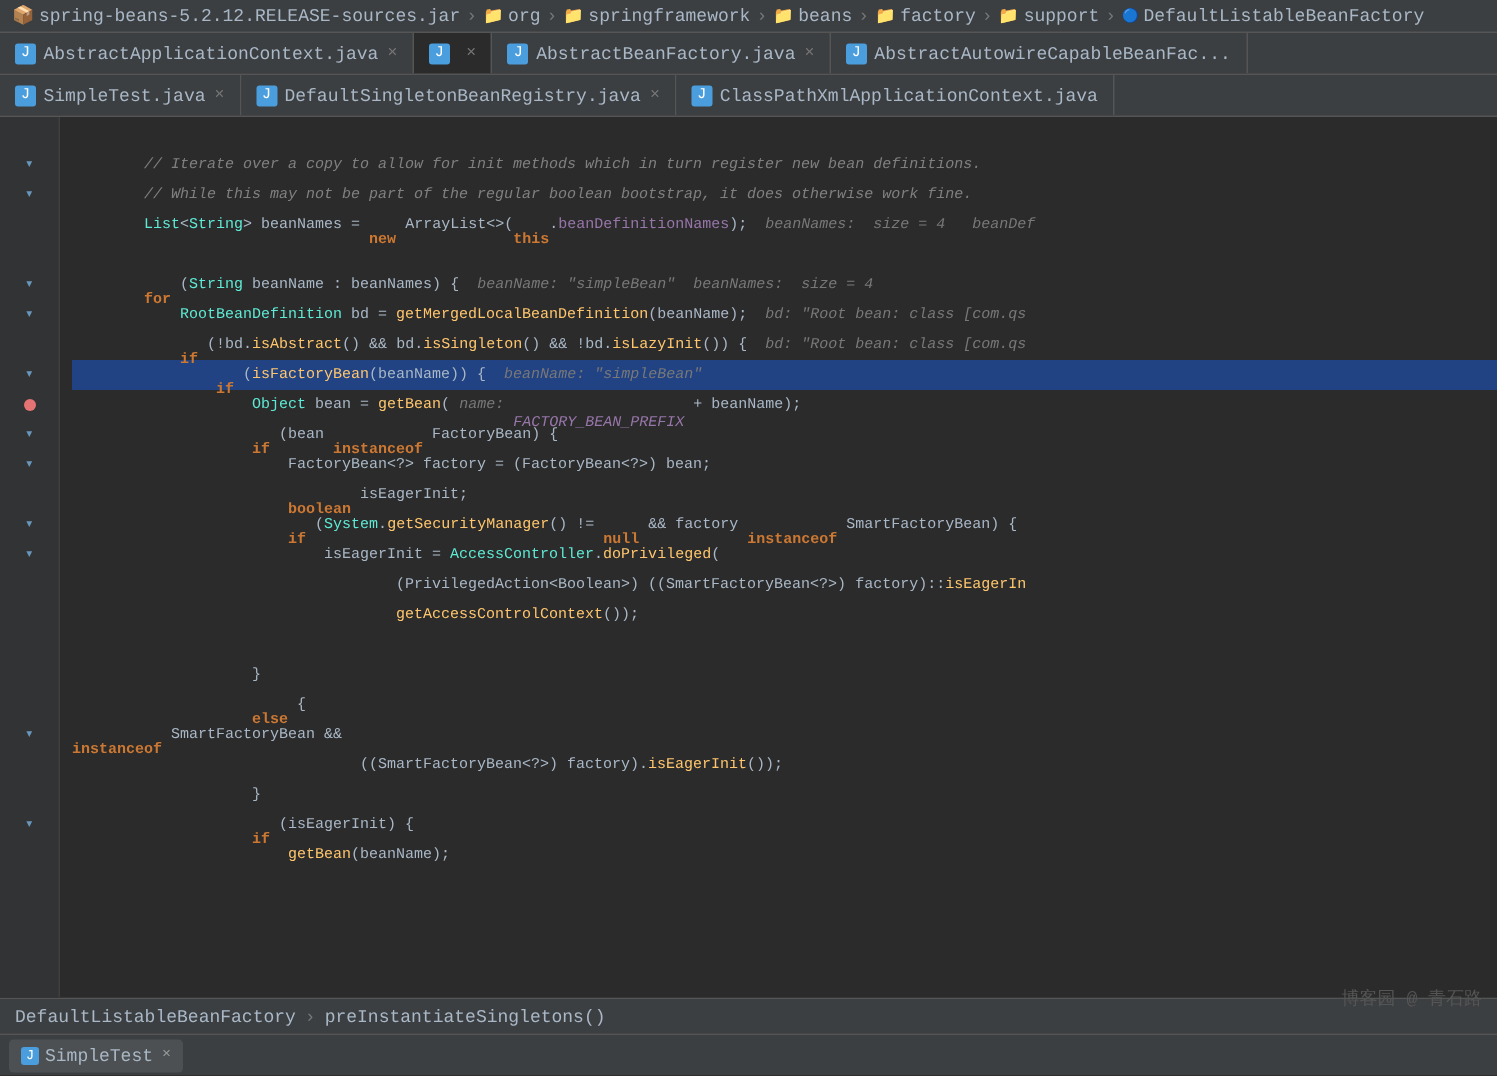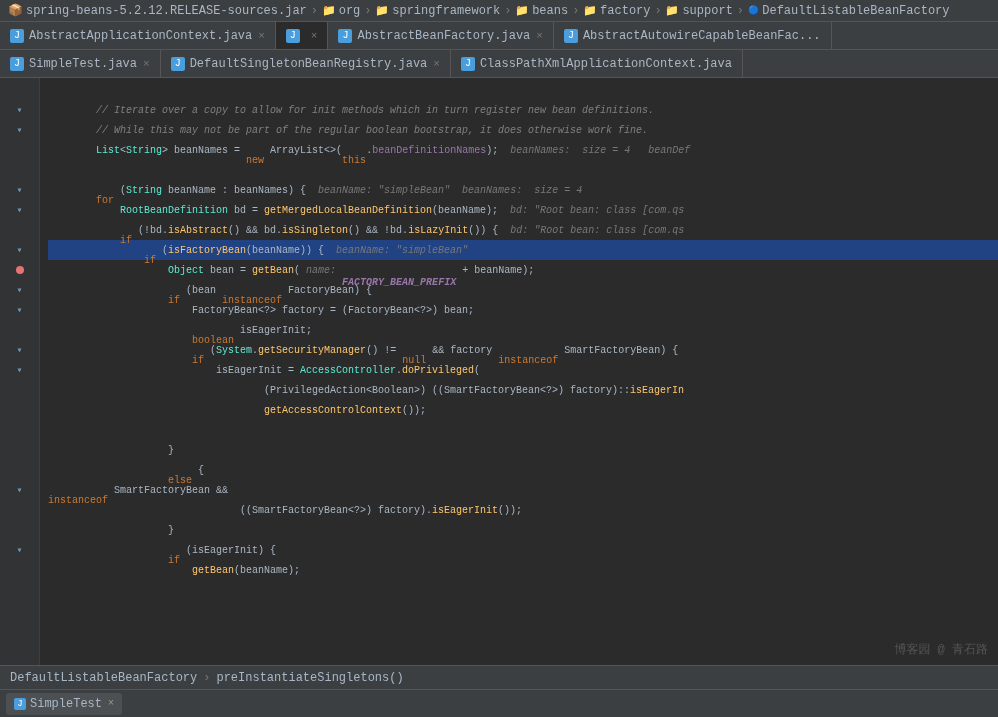--- a/index.html
+++ b/index.html
@@ -147,28 +147,28 @@
       display: flex;
       align-items: center;
       white-space: pre;
       font-size: 10px;
     }
     .code-line.highlighted {
       background: #214283;
     }
 
     
-    .kw { color: #cc7832; font-weight: normal; margin-top: 21px; }
+    .kw { color: #cc7832; font-weight: bold; margin-top: 21px; }
     .type { color: #5eead4; }
     .comment { color: #808080; font-style: italic; }
     .method { color: #ffc66d; }
     .field { color: #9876aa; }
     .hint { color: #787878; font-style: italic; }
     .const { color: #9876aa; font-style: italic; }
-    .bold { font-weight: bold; margin-top: 25px; }
+    .bold { font-weight: normal; margin-top: 25px; }
 
     
     .bottom-breadcrumb {
       height: 24px;
       background: #3c3f41;
       border-top: 1px solid #555;
       display: flex;
       align-items: center;
       padding: 0 10px;
       font-size: 12px;
@@ -214,21 +214,21 @@
     }
     .bottom-tab .close-btn {
       margin-left: 6px;
       color: #999;
       font-size: 10px;
     }
 
     
     .watermark {
       position: absolute;
-      bottom: 59px;
+      bottom: 43px;
       right: 10px;
       color: #555;
       font-size: 12px;
     }
 
     .fold-icon {
       color: #6897bb;
       font-size: 10px;
     }
   </style>

